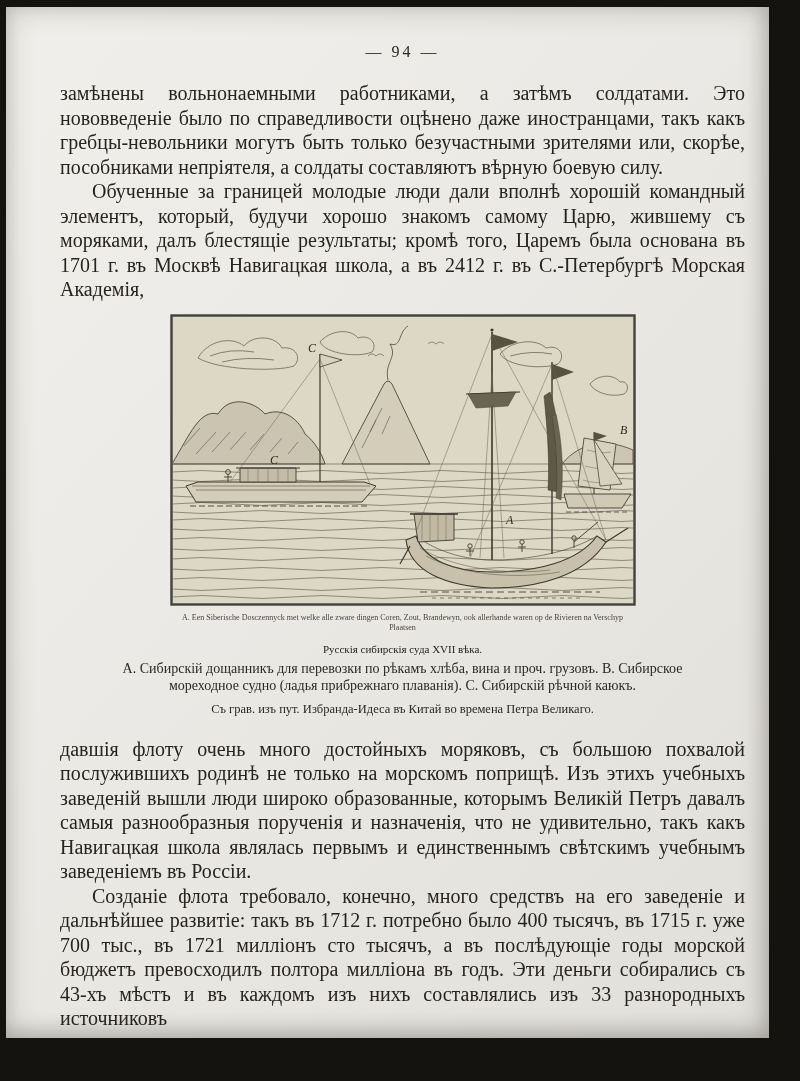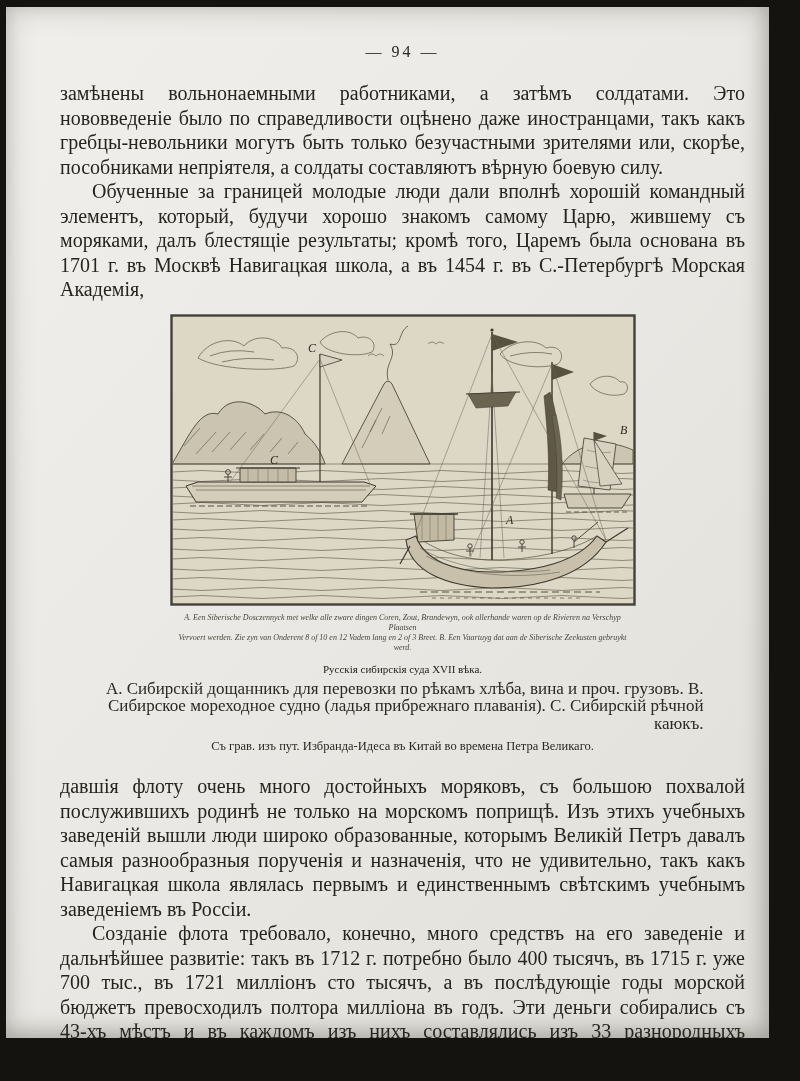--- a/index.html
+++ b/index.html
@@ -32,56 +32,55 @@
     font-size:20px;
     line-height:24.5px;
     text-align:justify;
     margin:0;
     color:#27241e;
   }
   p.indent { text-indent:32px; }
   .figure { margin:12px 0 20px 0; text-align:center; }
   .plate-wrap { width:466px; margin:0 auto; }
   .plate-caption {
-    font-style:italic;
     font-size:8px;
     line-height:10px;
     color:#4a453b;
     margin-top:3px;
     text-align:center;
   }
   .fig-title {
     font-size:11px;
     margin-top:10px;
     color:#27241e;
   }
   .fig-legend {
-    font-size:17px;
+    font-size:14px;
     line-height:17.5px;
     width:602px;
     margin:5px auto 0;
-    text-align:right;
+    text-align:center;
     color:#2c2923;
   }
   .fig-source {
     font-size:12.5px;
     margin-top:7px;
     color:#2c2923;
   }
 </style>
 </head>
 <body>
 
 <div class="scan-page">
   <div class="content">
 
     <div class="page-number">— 94 —</div>
 
     <p class="body-par">замѣнены вольнонаемными работниками, а затѣмъ солдатами. Это нововведеніе было по справедливости оцѣнено даже иностранцами, такъ какъ гребцы-невольники могутъ быть только безучастными зрителями или, скорѣе, пособниками непріятеля, а солдаты составляютъ вѣрную боевую силу.</p>
-    <p class="body-par indent">Обученные за границей молодые люди дали вполнѣ хорошій командный элементъ, который, будучи хорошо знакомъ самому Царю, жившему съ моряками, далъ блестящіе результаты; кромѣ того, Царемъ была основана въ 1701 г. въ Москвѣ Навигацкая школа, а въ 1454 г. въ С.-Петербургѣ Морская Академія,</p>
+    <p class="body-par indent">Обученные за границей молодые люди дали вполнѣ хорошій командный элементъ, который, будучи хорошо знакомъ самому Царю, жившему съ моряками, далъ блестящіе результаты; кромѣ того, Царемъ была основана въ 1701 г. въ Москвѣ Навигацкая школа, а въ 2412 г. въ С.-Петербургѣ Морская Академія,</p>
 
     <div class="figure">
       <div class="plate-wrap">
 
         <svg width="466" height="292" viewBox="0 0 466 292" xmlns="http://www.w3.org/2000/svg">
           <defs>
             <clipPath id="plateclip">
                 <rect x="2.5" y="2.5" width="461" height="287"></rect>
               </clipPath>
             <path id="wave" d="M0 0 q30 -3 60 0 t60 0 t60 0 t60 0 t60 0 t60 0 t60 0 t60 0" fill="none" stroke="#6e6755" stroke-width="0.7"></path>
@@ -199,21 +198,20 @@
               <path d="M250,278 L430,278" stroke-width="1" stroke-dasharray="7 4"></path>
               <path d="M262,284 L414,284" stroke-width="0.7" stroke-dasharray="4 4"></path>
               <path d="M396,198 L458,198" stroke-width="0.9" stroke-dasharray="5 3"></path>
             </g>
 
           </g>
         </svg>
 
         <div class="plate-caption">
           <div>A. Een Siberische Dosczennyck met welke alle zware dingen Coren, Zout, Brandewyn, ook allerhande waren op de Rivieren na Verschyp Plaatsen</div>
-          <div>Vervoert werden. Zie zyn van Onderent 8 of 10 en 12 Vadem lang en 2 of 3 Breet. B. Een Vaartuyg dat aan de Siberische Zeekusten gebruykt werd.</div>
         </div>
       </div>
 
       <div class="fig-title">Русскія сибирскія суда XVII вѣка.</div>
       <div class="fig-legend">А. Сибирскій дощанникъ для перевозки по рѣкамъ хлѣба, вина и проч. грузовъ. В. Сибирское мореходное судно (ладья прибрежнаго плаванія). С. Сибирскій рѣчной каюкъ.</div>
       <div class="fig-source">Съ грав. изъ пут. Избранда-Идеса въ Китай во времена Петра Великаго.</div>
     </div>
 
     <p class="body-par">давшія флоту очень много достойныхъ моряковъ, съ большою похвалой послужившихъ родинѣ не только на морскомъ поприщѣ. Изъ этихъ учебныхъ заведеній вышли люди широко образованные, которымъ Великій Петръ давалъ самыя разнообразныя порученія и назначенія, что не удивительно, такъ какъ Навигацкая школа являлась первымъ и единственнымъ свѣтскимъ учебнымъ заведеніемъ въ Россіи.</p>
     <p class="body-par indent">Созданіе флота требовало, конечно, много средствъ на его заведеніе и дальнѣйшее развитіе: такъ въ 1712 г. потребно было 400 тысячъ, въ 1715 г. уже 700 тыс., въ 1721 милліонъ сто тысячъ, а въ послѣдующіе годы морской бюджетъ превосходилъ полтора милліона въ годъ. Эти деньги собирались съ 43-хъ мѣстъ и въ каждомъ изъ нихъ составлялись изъ 33 разнородныхъ источниковъ</p>

